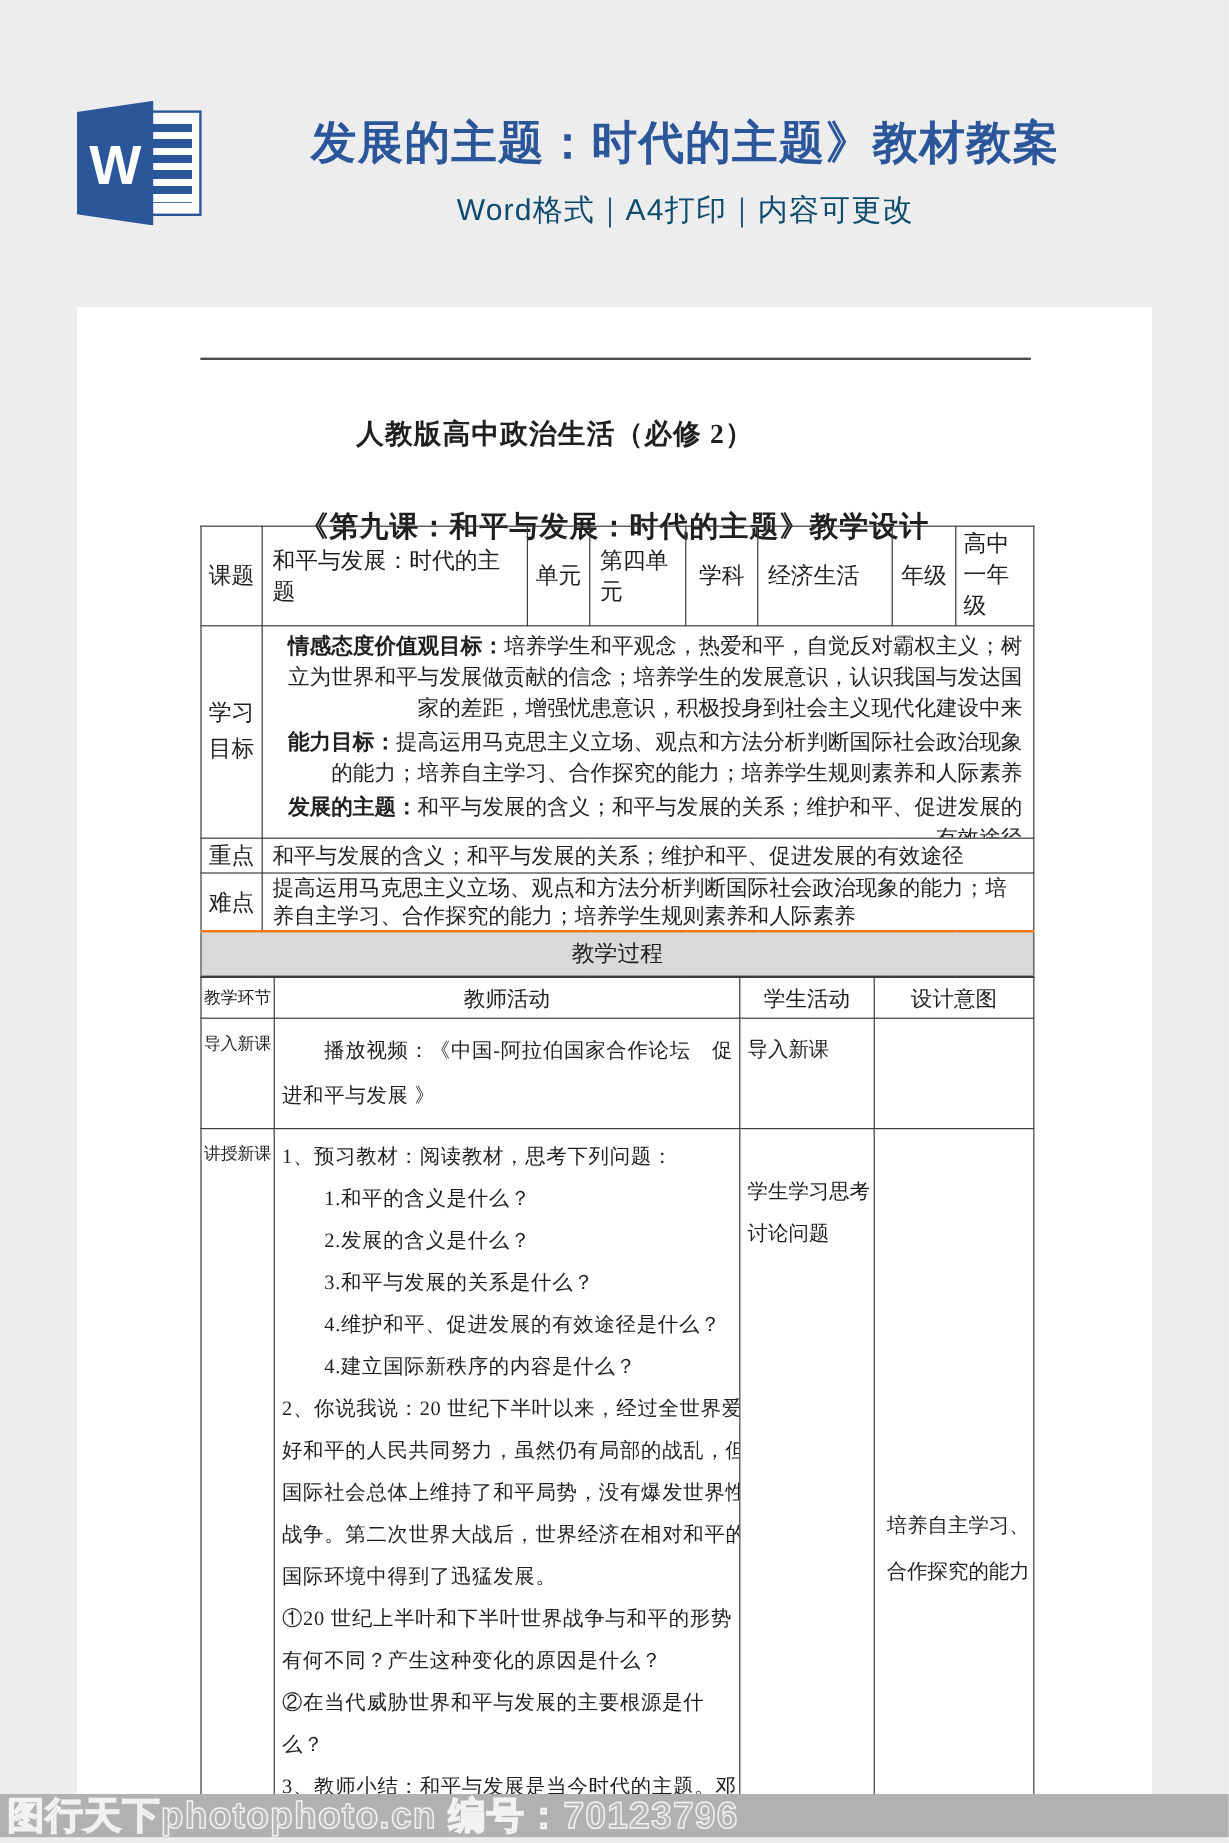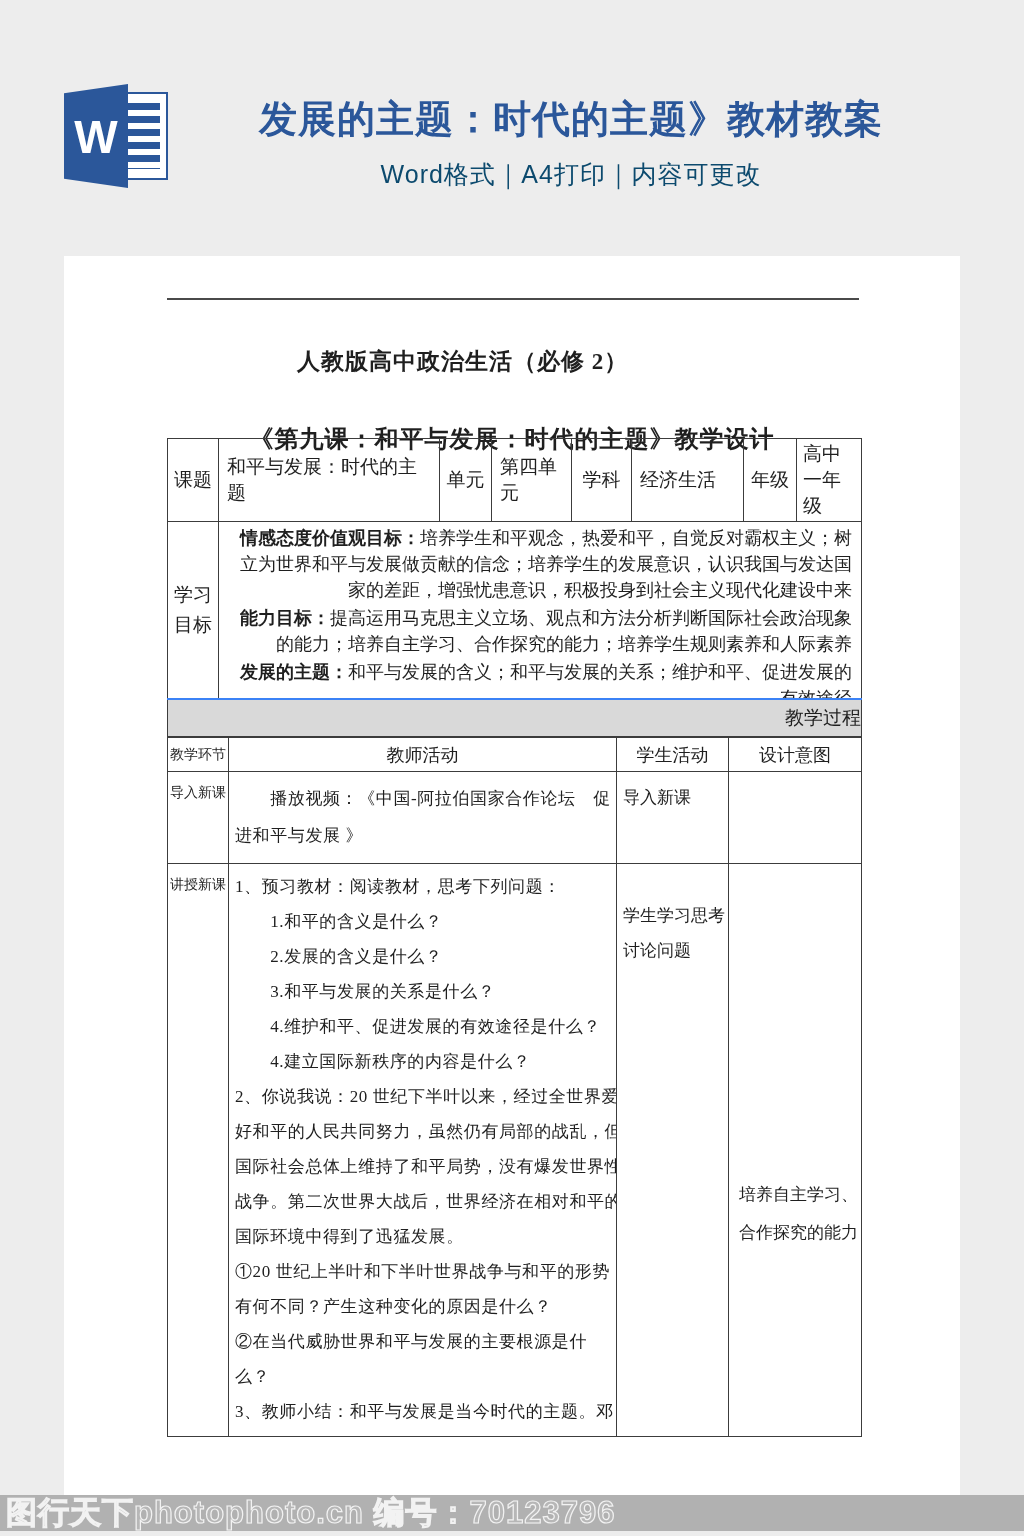--- a/index.html
+++ b/index.html
@@ -68,22 +68,22 @@
   .grade-val{line-height:26px;padding:2px 6px;}
   .goal-label{line-height:30px;}
   .goal-cell-inner{height:173px;overflow:hidden;padding:3px 9px 0 9px;font-size:18px;line-height:26px;}
   .goal-cell-inner p{margin:0 0 2px 0;text-align:right;}
   .goal-cell-inner b{font-weight:bold;}
   .rowC td{height:28px;}
   .rowC .body{font-size:18px;line-height:24px;padding:0 8px;}
   .rowD td{height:47px;}
   .rowD .body{font-size:18px;line-height:23px;padding:0 8px;}
   .process-row td{
-    height:36px;background:#d9d9d9;text-align:right;
-    border-top:2px solid #3b82f6;border-bottom:2px solid #3c3c3c;
+    height:36px;background:#d9d9d9;text-align:center;
+    border-top:2px solid #f97316;border-bottom:2px solid #3c3c3c;
   }
   .t2 .hrow td{height:33px;text-align:center;font-size:18px;}
   .stage-cell{vertical-align:top;text-align:center;font-size:14px;padding-top:12px;}
   .activity{vertical-align:top;}
   .lines{white-space:pre-line;}
   .teach-lines{
     font-size:17px;letter-spacing:0.6px;line-height:36px;
     padding:6px 4px 0 6px;white-space:pre;
   }
   .rowIntro td{height:79px;}
@@ -154,20 +154,32 @@
       <tr>
         <td class="lbl goal-label">学习目标</td>
         <td colspan="7" style="vertical-align:top;">
           <div class="goal-cell-inner">
             <p><b>情感态度价值观目标：</b><span>培养学生和平观念，热爱和平，自觉反对霸权主义；树立为世界和平与发展做贡献的信念；培养学生的发展意识，认识我国与发达国家的差距，增强忧患意识，积极投身到社会主义现代化建设中来</span></p>
             <p><b>能力目标：</b><span>提高运用马克思主义立场、观点和方法分析判断国际社会政治现象的能力；培养自主学习、合作探究的能力；培养学生规则素养和人际素养</span></p>
             <p><b>发展的主题：</b><span>和平与发展的含义；和平与发展的关系；维护和平、促进发展的有效途径</span></p>
           </div>
         </td>
       </tr>
+      <tr class="rowC">
+        <td class="lbl">重点</td>
+        <td colspan="7">
+          <div class="body">和平与发展的含义；和平与发展的关系；维护和平、促进发展的有效途径</div>
+        </td>
+      </tr>
+      <tr class="rowD">
+        <td class="lbl">难点</td>
+        <td colspan="7">
+          <div class="body">提高运用马克思主义立场、观点和方法分析判断国际社会政治现象的能力；培养自主学习、合作探究的能力；培养学生规则素养和人际素养</div>
+        </td>
+      </tr>
       <tr class="process-row">
         <td colspan="8">教学过程</td>
       </tr>
     </tbody>
       </table>
 
     <table class="t2">
       <colgroup>
         <col style="width:61px">
           <col style="width:388px">

